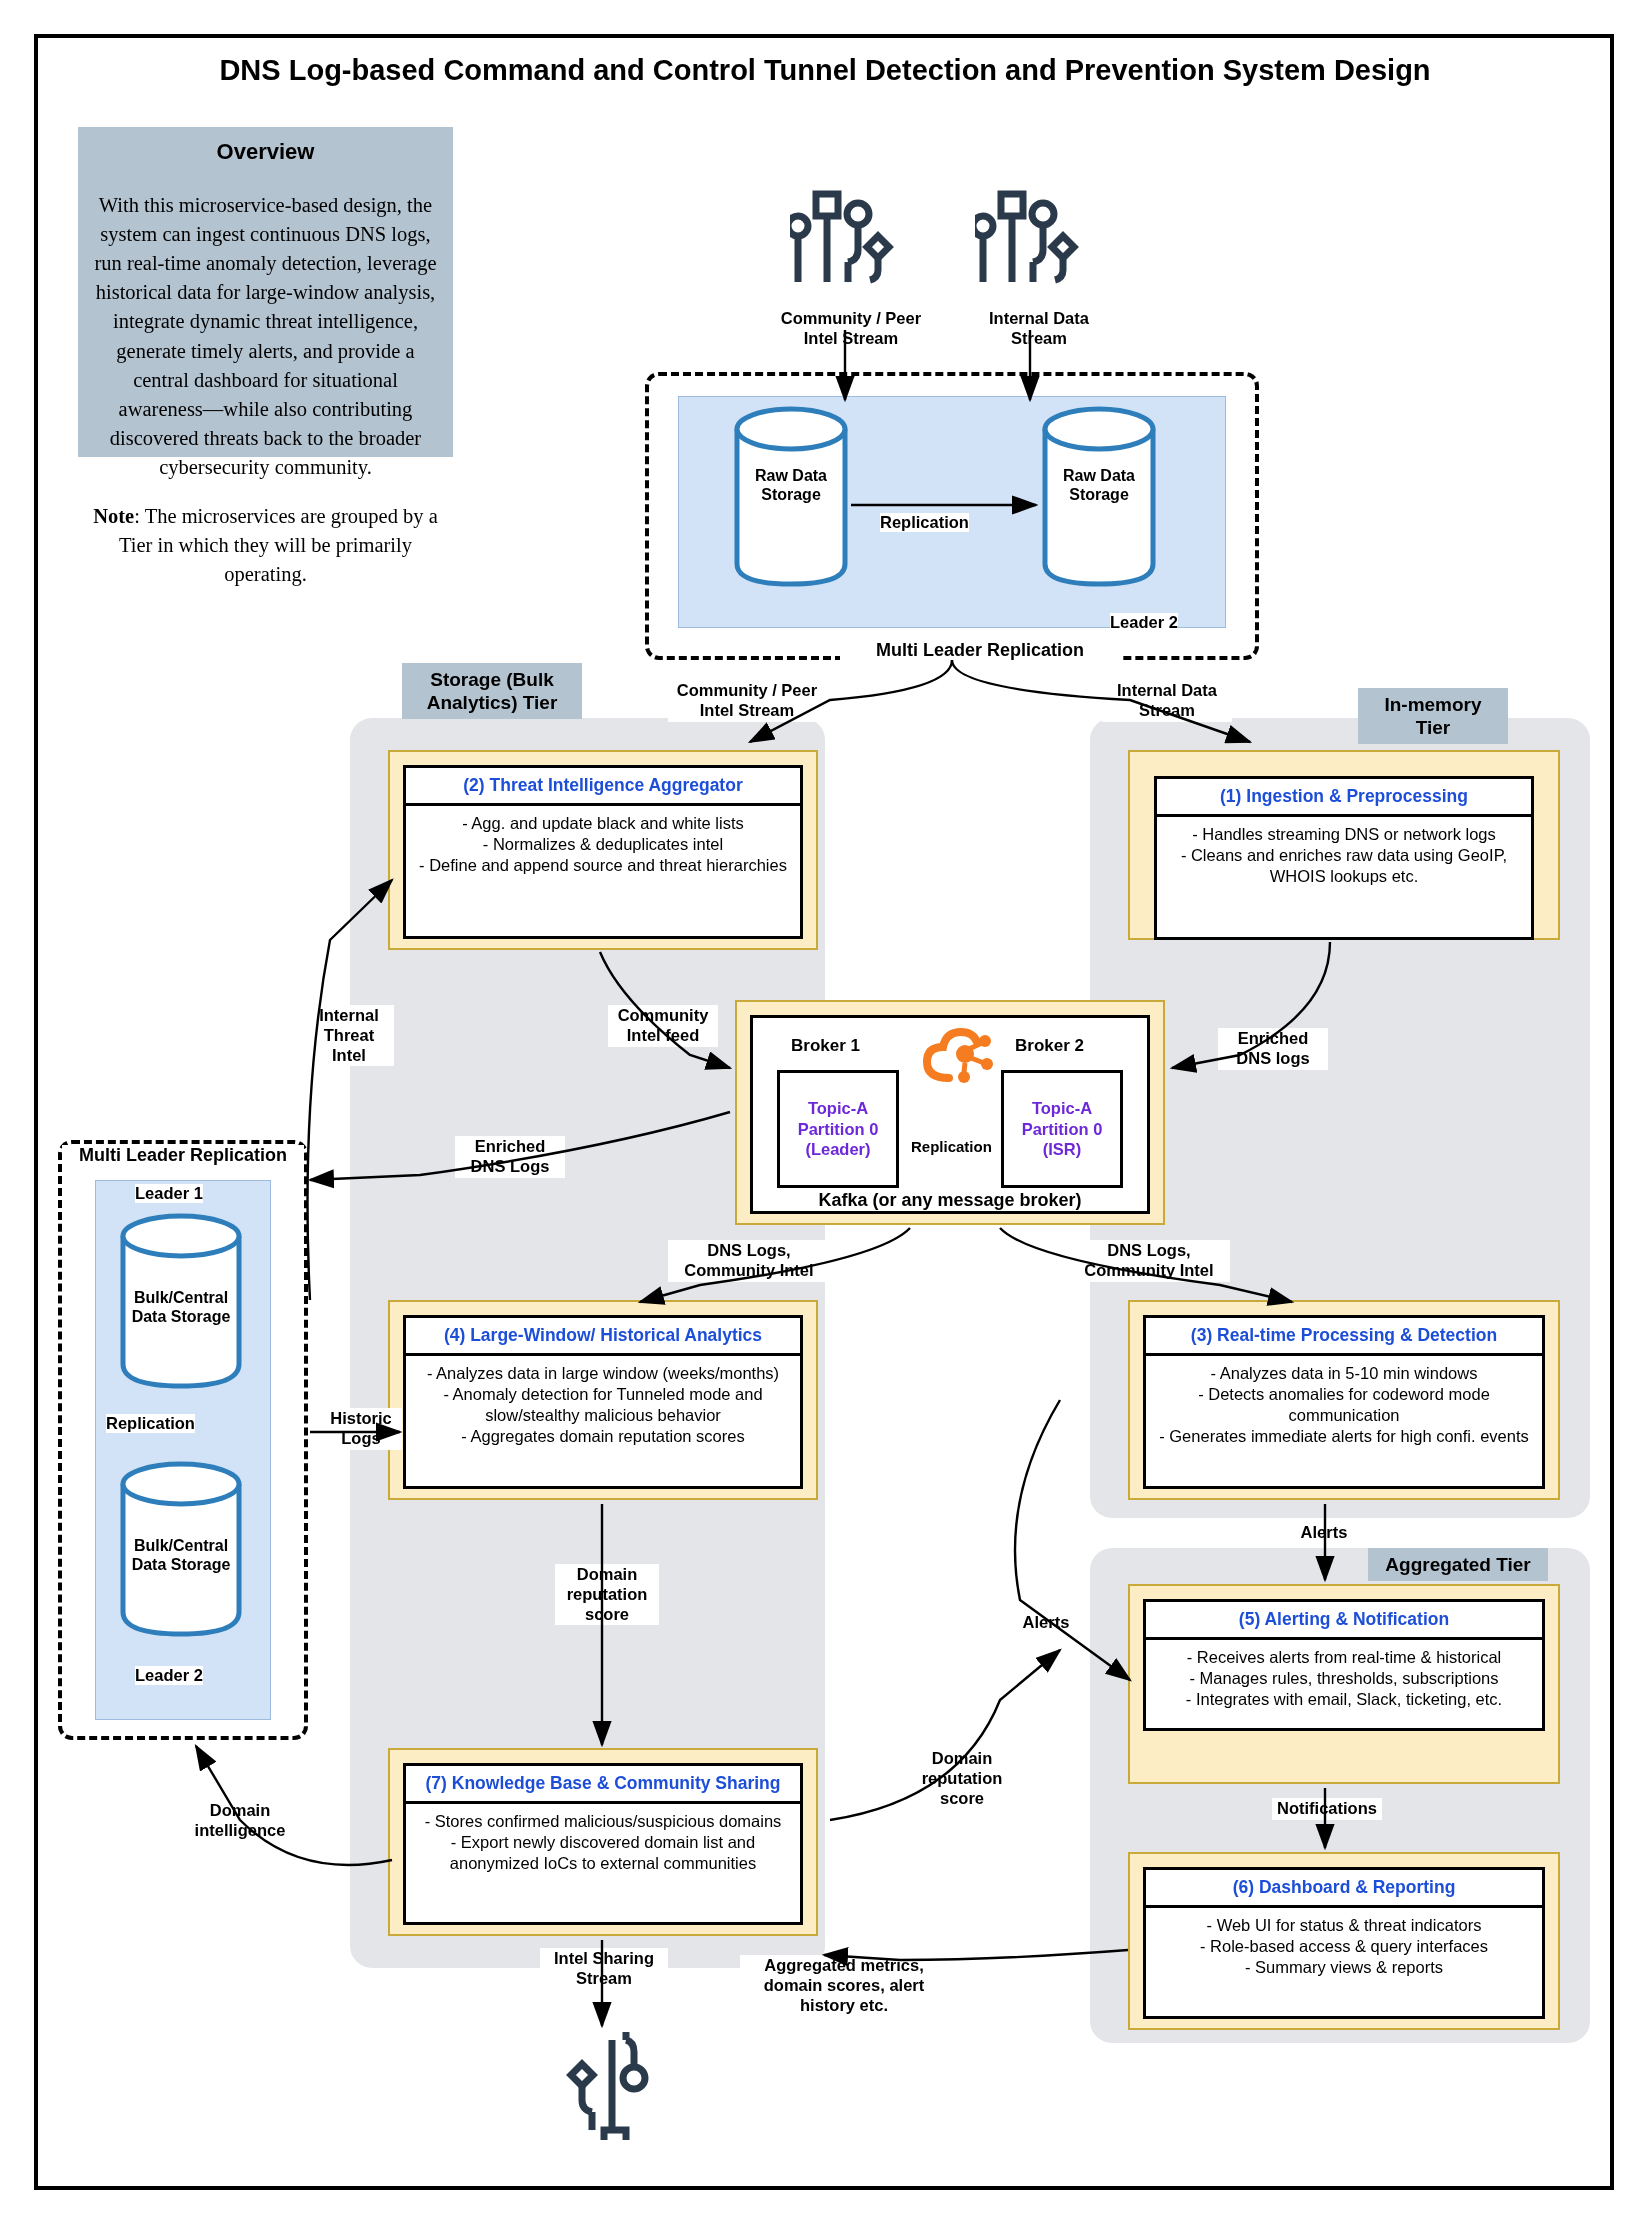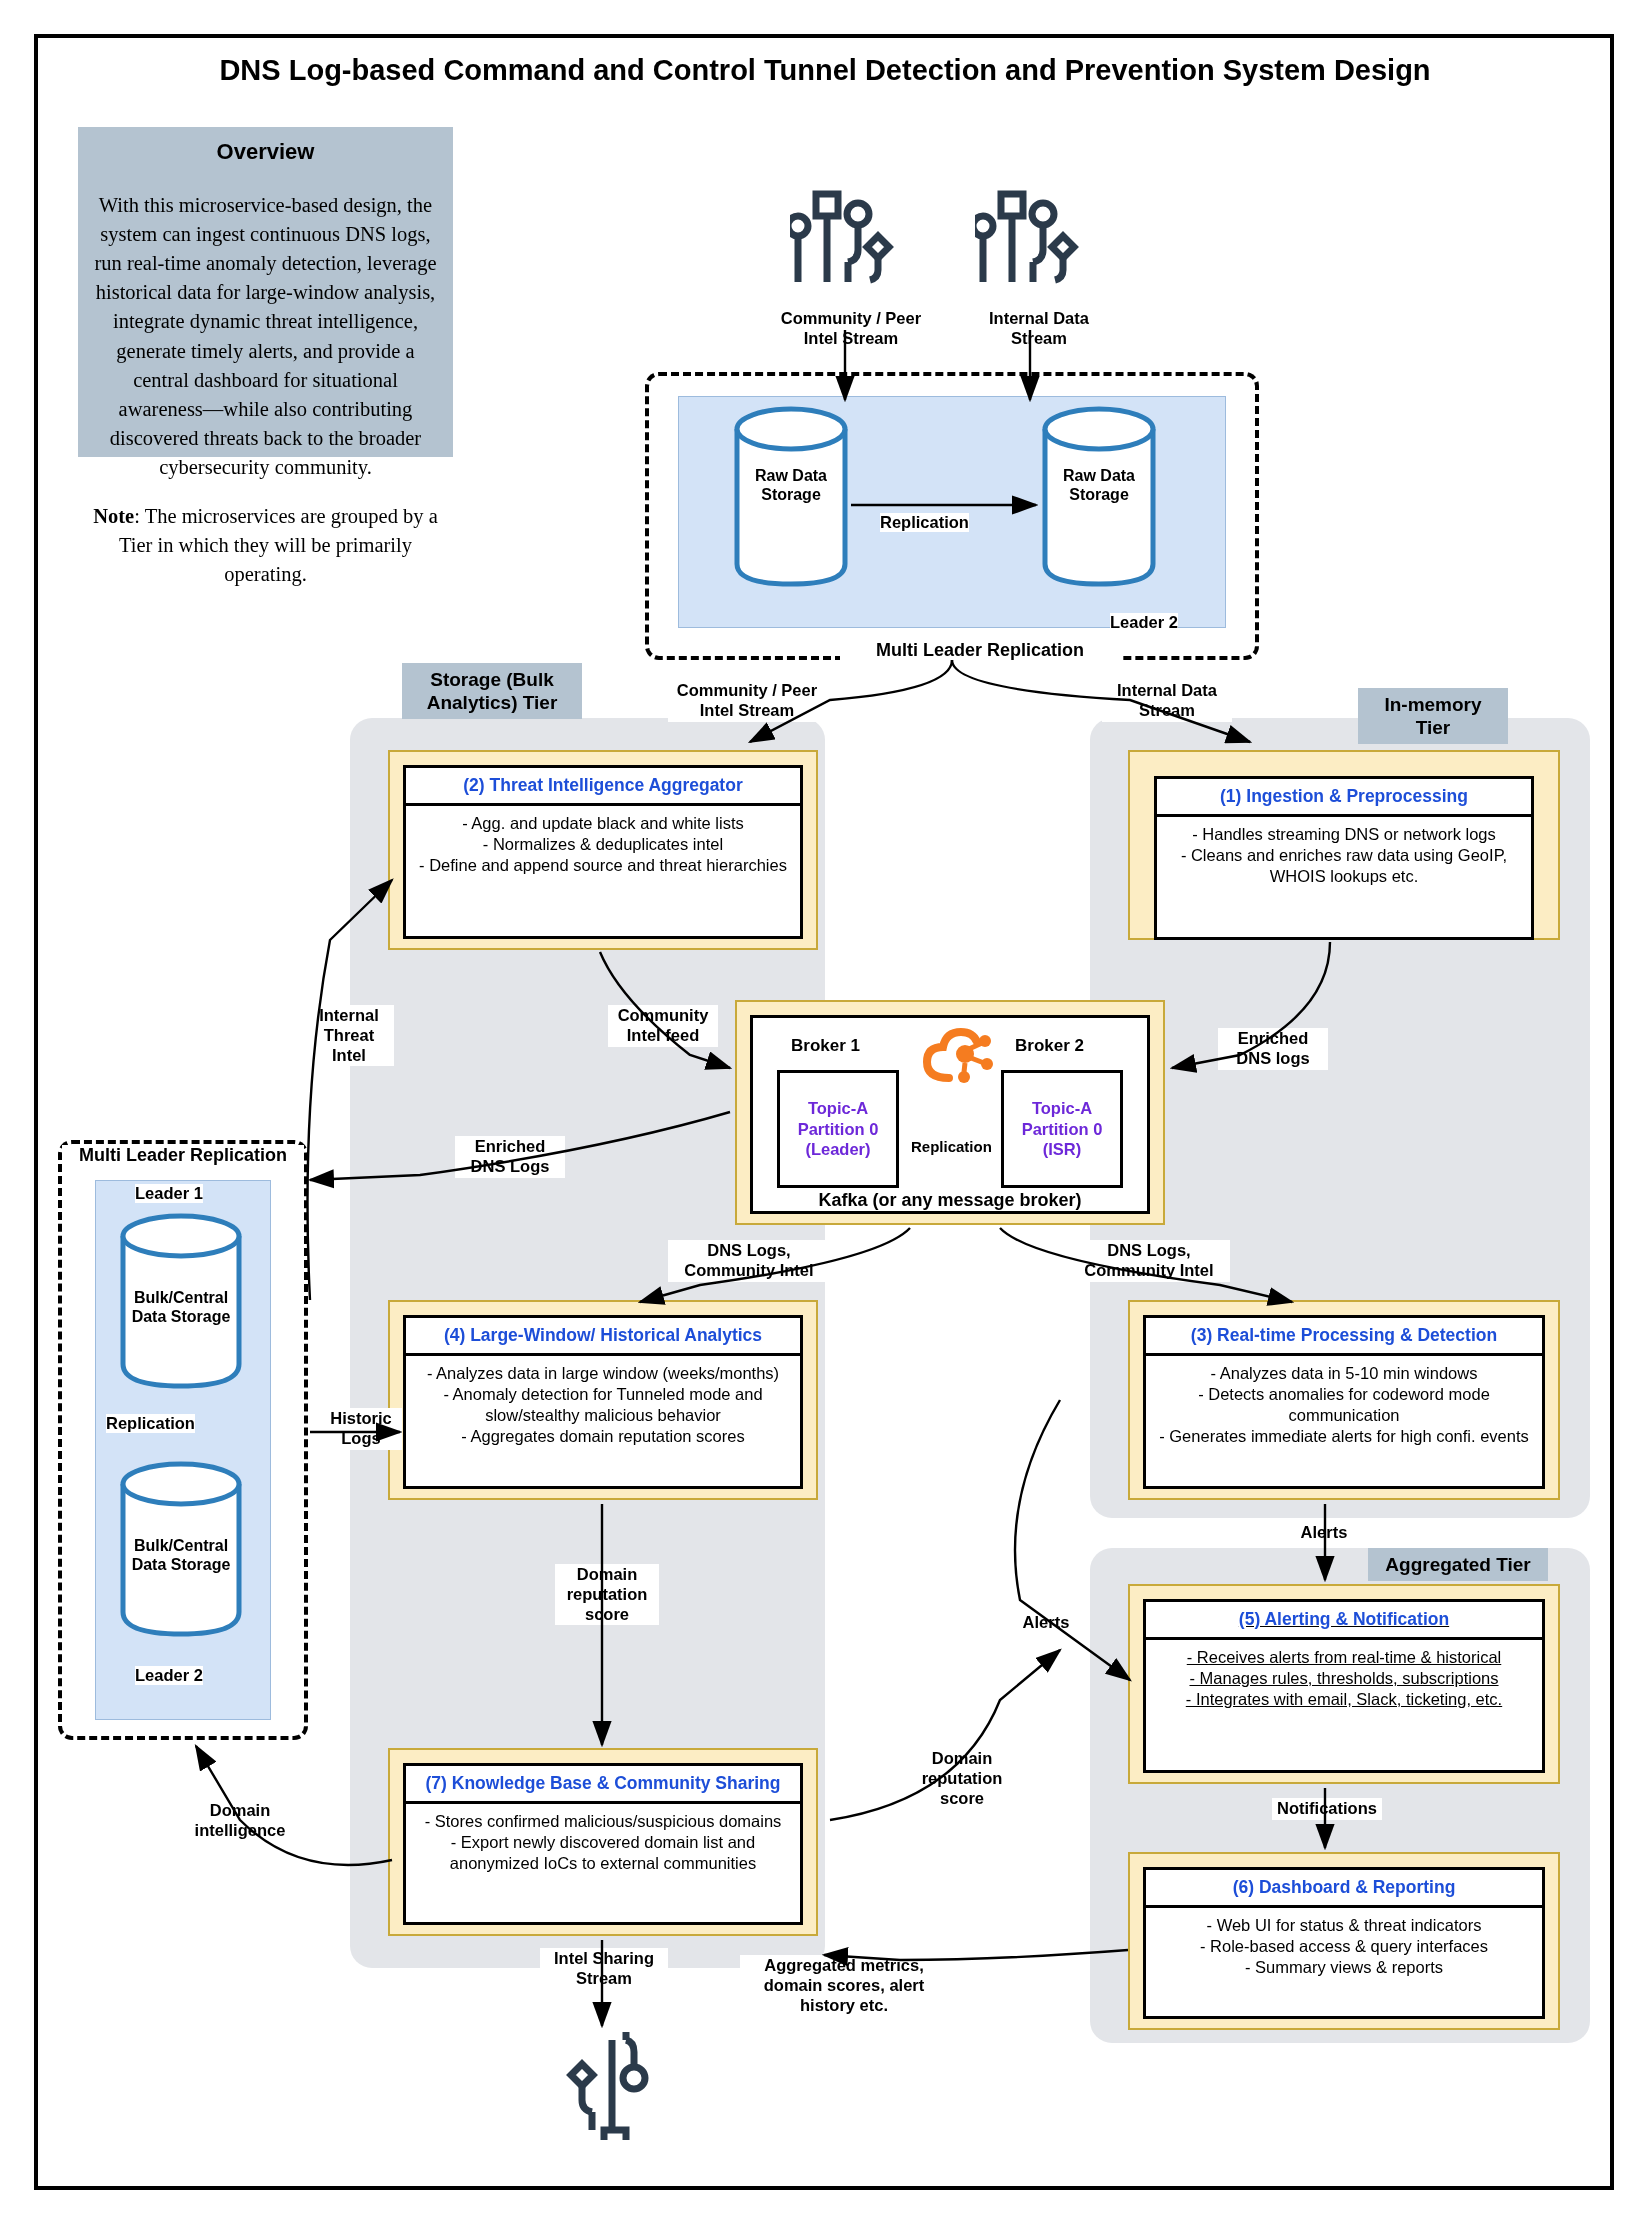--- a/index.html
+++ b/index.html
@@ -256,21 +256,21 @@
   <div class="abs svc-outer" style="left:1128px; top:1300px; width:432px; height:200px;">
     <div class="svc" style="margin:13px; height:174px;">
       <div class="svc-head">(3) Real-time Processing &amp; Detection</div>
       <div class="svc-body" style="white-space:pre-line;">- Analyzes data in 5-10 min windows
 - Detects anomalies for codeword mode communication
 - Generates immediate alerts for high confi. events</div>
     </div>
   </div>
 
   <div class="abs svc-outer" style="left:1128px; top:1584px; width:432px; height:200px;">
-    <div class="svc" style="margin:13px; height:174px;text-decoration:underline;">
+    <div class="svc" style="margin:13px; height:132px;">
       <div class="svc-head">(5) Alerting &amp; Notification</div>
       <div class="svc-body" style="white-space:pre-line;">- Receives alerts from real-time &amp; historical
 - Manages rules, thresholds, subscriptions
 - Integrates with email, Slack, ticketing, etc.</div>
     </div>
   </div>
 
   <div class="abs svc-outer" style="left:1128px; top:1852px; width:432px; height:178px;">
     <div class="svc" style="margin:13px; height:152px;">
       <div class="svc-head">(6) Dashboard &amp; Reporting</div>

